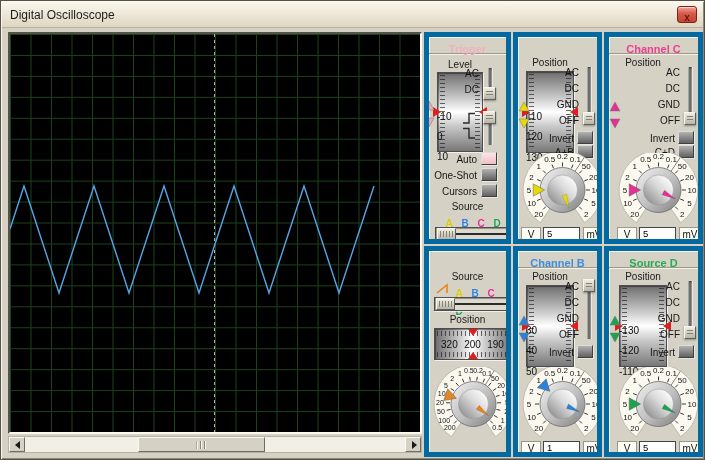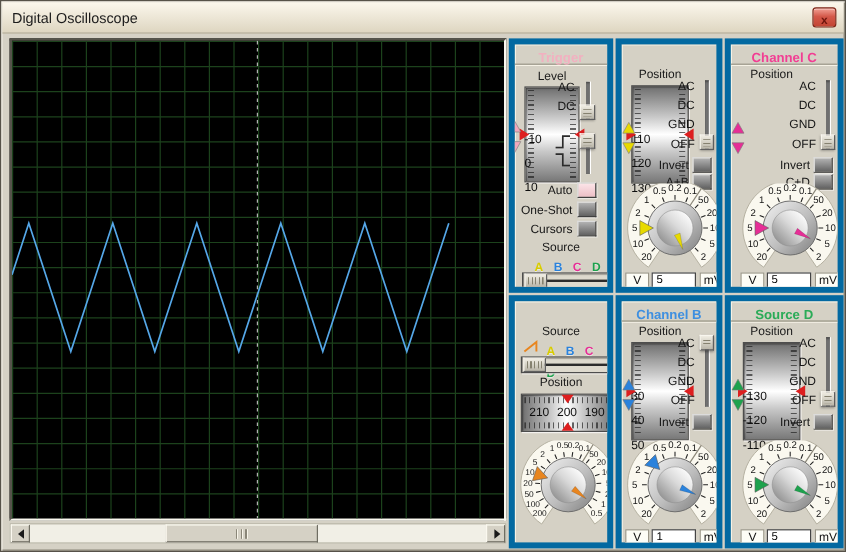--- a/index.html
+++ b/index.html
@@ -229,21 +229,21 @@
       <div class="hsl-box">
           <div class="hsl-line"></div>
         </div>
       <div class="hsl-handle"></div>
     </div>
     <div class="slabel" style="left:0;right:0;top:63px">Position</div>
     <div class="hscale" style="left:5px;top:77px;width:77px;height:32px">
         <div class="hs-body"></div>
         <div class="hs-ticks ht"></div>
         <div class="hs-ticks hb"></div>
-        <span class="hs-num" style="left:20%">210</span>
+        <span class="hs-num" style="left:20%">320</span>
         <span class="hs-num" style="left:50%">200</span>
         <span class="hs-num" style="left:80%">190</span>
         <span class="hs-red rt"></span>
         <span class="hs-red rb"></span>
       </div>
     <div class="knob-block"><svg width="89" height="74" viewBox="0 0 89 74">
           <path d="M22.4,69.7 A39.5,39.5 0 1 1 66.6,69.7 L55.1,52.8 A19,19 0 1 0 33.9,52.8 Z" fill="#faf8ef" stroke="#b3af9f" stroke-width="0.8"></path>
           <line x1="54.5" y1="20.8" x2="65.3" y2="3.4" stroke="#8a8678" stroke-width="1"></line>
           <line x1="27.9" y1="53.6" x2="25.1" y2="56.4" stroke="#222" stroke-width="0.9"></line>
           <text x="20.8" y="60.7" font-size="7" fill="#141414" text-anchor="middle" dy="0.35em">200</text>

